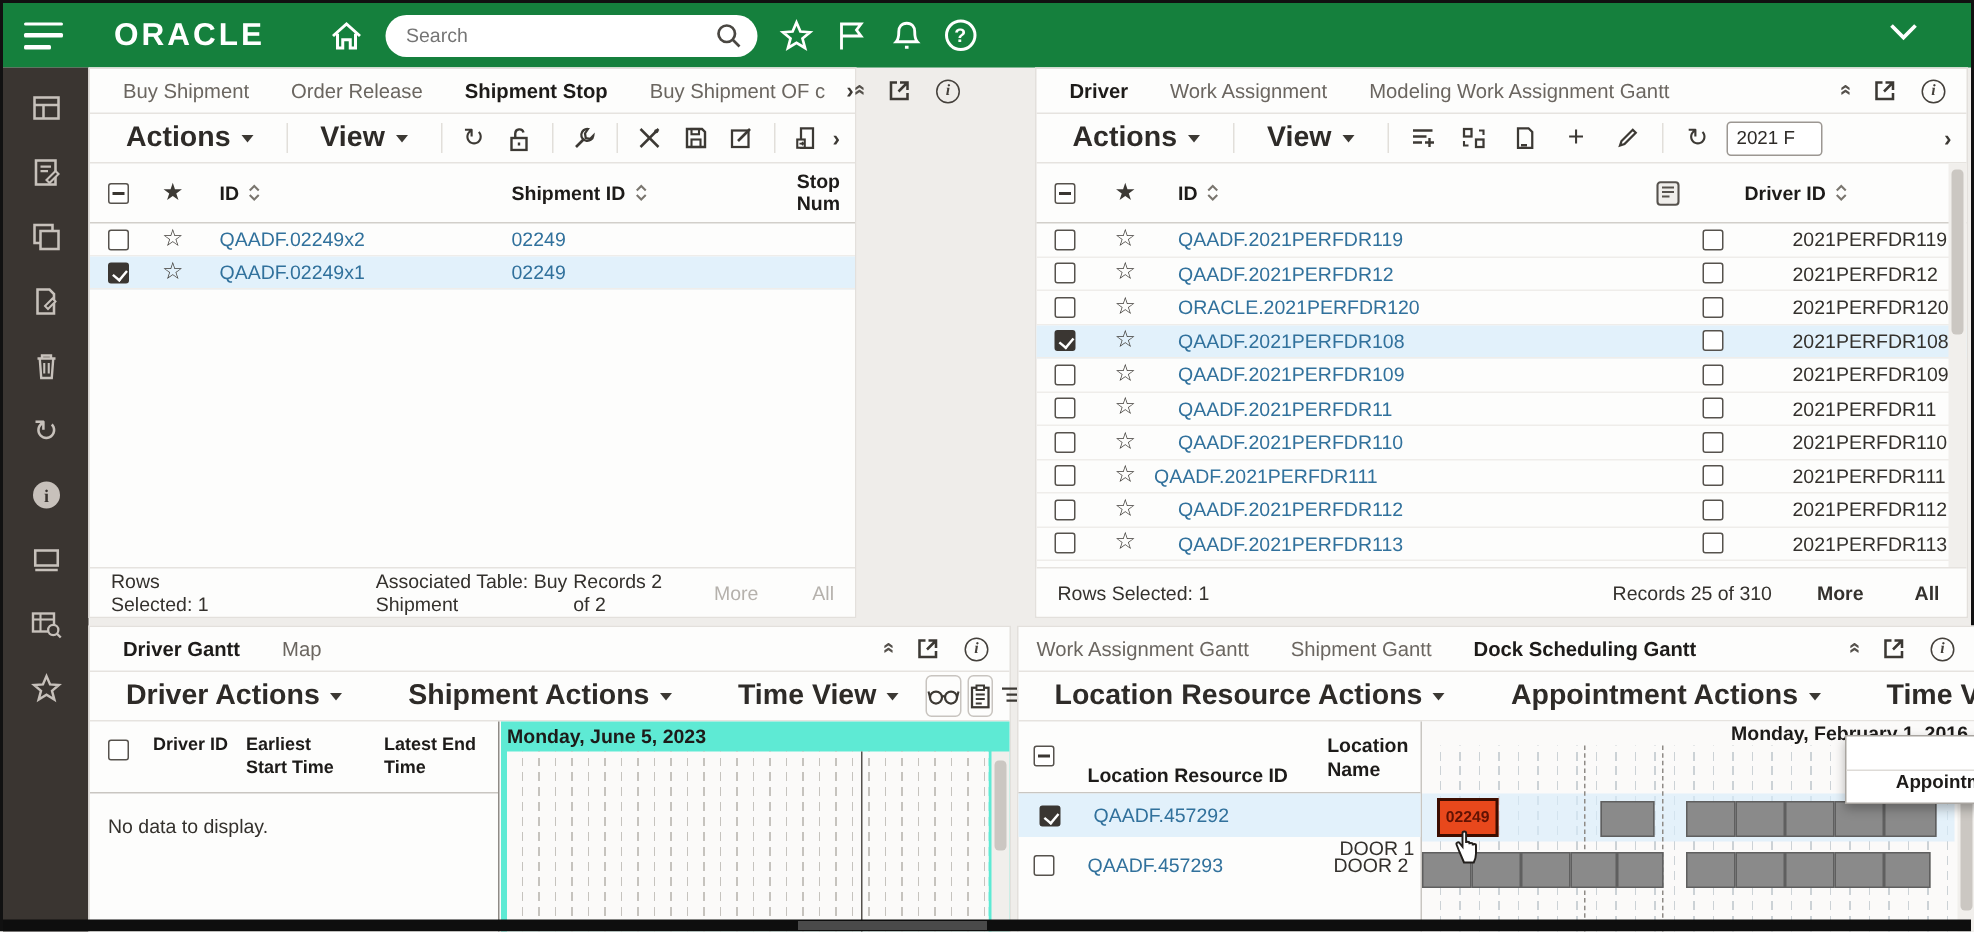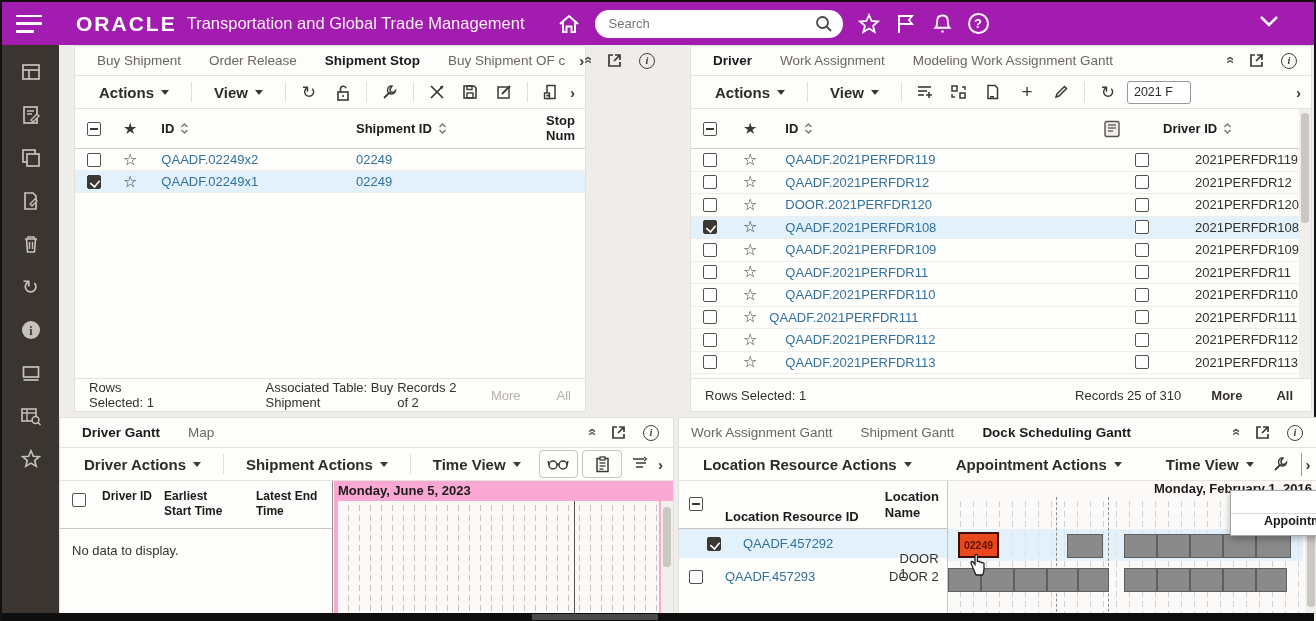--- a/index.html
+++ b/index.html
@@ -2,56 +2,56 @@
 <html><head>
 <meta charset="utf-8">
 <style>
   * { margin:0; padding:0; box-sizing:border-box; }
   html,body { width:1316px; height:621px; overflow:hidden; background:#fff;
     font-family:"Liberation Sans","DejaVu Sans",sans-serif; }
   #stage { position:relative; width:1316px; height:621px; background:#efedea;
     border:2px solid #111; border-bottom:none; }
 
   
-  #appbar { position:absolute; left:0; top:0; width:100%; height:43px; background:#a21caf;
+  #appbar { position:absolute; left:0; top:0; width:100%; height:43px; background:#15803d;
     display:flex; align-items:center; color:#fff; }
   #hamburger { width:26px; height:18px; margin:0 16px 0 14px; display:flex; flex-direction:column; justify-content:space-between; cursor:pointer; }
   #hamburger span { display:block; height:2.5px; background:#fff; border-radius:1px; }
   #hamburger span:nth-child(3){ width:70%; }
   .brand { font-size:21px; font-weight:bold; letter-spacing:2px; margin:0 10px 0 18px; }
   .apptitle { font-size:16.5px; font-weight:400; color:#f4efec; }
   .appbar-right { display:flex; align-items:center; margin-left:32px; gap:14px; }
   .searchpill { width:248px; height:28px; background:#fff; border-radius:14px; display:flex; align-items:center; padding:0 10px 0 14px; }
   .searchpill input { border:none; outline:none; flex:1; font-size:13px; color:#4a4742; font-family:inherit; background:transparent; }
   .icon-btn { display:flex; align-items:center; justify-content:center; cursor:pointer; }
   .help-circle { width:21px; height:21px; border:2px solid #fff; border-radius:50%; font-size:13px; font-weight:bold; display:flex; align-items:center; justify-content:center; }
   #appbar-collapse { position:absolute; right:34px; top:12px; }
 
   
   #sidebar { position:absolute; left:0; top:43px; width:57px; height:578px; background:#3a3531;
     display:flex; flex-direction:column; align-items:center; padding-top:16px; gap:21px; }
   .side-ic { width:22px; height:22px; display:flex; align-items:center; justify-content:center; cursor:pointer; }
 
   
   .panel { position:absolute; background:#fdfdfc; border:1px solid #e3e0dc; }
-  #p-topleft  { left:72px;  top:43px;  width:512px; height:367px; }
+  #p-topleft  { left:57px;  top:43px;  width:512px; height:367px; }
   #p-topright { left:688px; top:43px;  width:622px; height:367px; }
   #p-botleft  { left:57px;  top:415px; width:615px; height:206px; }
   #p-botright { left:676px; top:415px; width:640px; height:206px; }
 
   .tabbar { height:30px; display:flex; align-items:center; border-bottom:1px solid #e6e3df; padding:0 8px; }
   .tab { font-size:13.5px; color:#6b6660; margin:0 14px; white-space:nowrap; cursor:pointer; }
   .tab.active { color:#1d1b19; font-weight:bold; }
   .tabbar .right { margin-left:auto; display:flex; align-items:center; gap:17px; padding-right:6px; }
   .chev { font-size:15px; font-weight:bold; color:#3c3934; }
   .rotup { display:inline-block; transform:rotate(-90deg); font-size:14px; font-weight:bold; color:#55514c; letter-spacing:-2px; }
   .info-ic { width:16px; height:16px; border:1.6px solid #44403b; border-radius:50%; font-size:10.5px; font-style:italic; font-weight:bold; color:#44403b; display:flex; align-items:center; justify-content:center; font-family:"Liberation Serif",serif; }
 
   .toolbar { height:33px; display:flex; align-items:center; border-bottom:1px solid #e6e3df; padding:0 10px; gap:4px; }
-  .menubtn { display:flex; align-items:center; gap:7px; font-size:15px; font-weight:bold; color:#2e2b28; padding:0 14px; cursor:pointer; white-space:nowrap; }
+  .menubtn { display:flex; align-items:center; gap:7px; font-size:19px; font-weight:bold; color:#2e2b28; padding:0 14px; cursor:pointer; white-space:nowrap; }
   .caret { width:0; height:0; border-left:4.5px solid transparent; border-right:4.5px solid transparent; border-top:5px solid #3c3934; }
   .tsep { width:1px; height:20px; background:#e2dfda; margin:0 4px; }
   .tool-ic { width:30px; height:26px; display:flex; align-items:center; justify-content:center; cursor:pointer; color:#3c3934; }
   .tool-box { border:1px solid #c8c4bf; border-radius:4px; width:42px; height:28px; display:flex; align-items:center; justify-content:center; cursor:pointer; }
   .tool-input { border:1px solid #9c9792; border-radius:3px; height:23px; width:64px; font-size:12.5px; color:#2e2b28; padding:0 6px; font-family:inherit; }
 
   
   .thead { display:flex; align-items:center; border-bottom:1px solid #d2cfca; font-size:13px; font-weight:bold; color:#1d1b19; }
   .trow { display:flex; align-items:center; font-size:13px; color:#34312d; border-bottom:1px solid #efedea; }
   .trow.sel { background:#e2f1fb; }
@@ -101,21 +101,20 @@
 
 <div id="stage">
 
   <div id="appbar">
     <div id="hamburger">
         <span></span>
         <span></span>
         <span></span>
       </div>
     <div class="brand">ORACLE</div>
-    <div class="apptitle">Transportation and Global Trade Management</div>
     <div class="appbar-right">
       <span class="icon-btn">
         <svg width="24" height="22" viewBox="0 0 24 22">
             <path d="M3 11 L12 3 L21 11 M6 9.5 V19 H9.5 V13.5 H14.5 V19 H18 V9.5" fill="none" stroke="#fff" stroke-width="2"></path>
           </svg>
       </span>
       <div class="searchpill">
         <input type="text" placeholder="Search" style="">
         <span>
           <svg width="18" height="18" viewBox="0 0 18 18">
@@ -434,21 +433,21 @@
         <div class="trow" style="height: 22.5px; padding-left: 12px;">
           <span class="cb"></span>
           <span class="star" style="margin-left:26px;">☆</span>
           <span class="link" style="margin-left:28px;">QAADF.2021PERFDR12</span>
           <span class="cb" style="margin-left:auto;"></span>
           <span style="width:162px; padding-left:46px;">2021PERFDR12</span>
         </div>
         <div class="trow" style="height: 22.5px; padding-left: 12px;">
           <span class="cb"></span>
           <span class="star" style="margin-left:26px;">☆</span>
-          <span class="link" style="margin-left:28px;">DOOR.2021PERFDR120</span>
+          <span class="link" style="margin-left:28px;">ORACLE.2021PERFDR120</span>
           <span class="cb" style="margin-left:auto;"></span>
           <span style="width:162px; padding-left:46px;">2021PERFDR120</span>
         </div>
         <div class="trow sel" style="height: 22.5px; padding-left: 12px;">
           <span class="cb checked"></span>
           <span class="star" style="margin-left:26px;">☆</span>
           <span class="link" style="margin-left:28px;">QAADF.2021PERFDR108</span>
           <span class="cb" style="margin-left:auto;"></span>
           <span style="width:162px; padding-left:46px;">2021PERFDR108</span>
         </div>
@@ -566,21 +565,21 @@
     <div style="position:absolute; left:0; top:63px; width:273px; bottom:0; border-right:1px solid #8f8b86;">
       <div style="display:flex; align-items:flex-start; padding:8px 0 0 12px; height:48px; border-bottom:1px solid #c9c6c1; font-size:12px; font-weight:bold; color:#1d1b19; line-height:1.25;">
         <span class="cb" style="margin-top:4px;"></span>
         <span style="margin-left:16px; width:52px;">Driver ID</span>
         <span style="margin-left:10px; width:70px;">Earliest Start Time</span>
         <span style="margin-left:22px; width:64px;">Latest End Time</span>
       </div>
       <div style="padding:14px 0 0 12px; font-size:13px; color:#34312d;">No data to display.</div>
     </div>
 
-    <div style="position:absolute; left:274px; top:63px; right:0; bottom:0; background:#f9a8d4;">
+    <div style="position:absolute; left:274px; top:63px; right:0; bottom:0; background:#5eead4;">
       <span class="date-hdr" style="left:4px; top:2px;">Monday, June 5, 2023</span>
       <div class="gantt-grid" style="left:4px; top:20px; right:14px; bottom:0;"></div>
       <div class="vline-solid" style="left:240px; top:20px; bottom:0;"></div>
       <div class="scroll-v" style="right:0; top:20px; width:12px; bottom:0;">
           <span class="thumb" style="top:6px; height:60px;"></span>
         </div>
     </div>
   </div>
 
   <div id="p-botright" class="panel">
@@ -623,21 +622,21 @@
       <span style="width:14px; height:23px; border:1px solid #9c9792; border-right:none; border-radius:3px 0 0 3px; margin-left:8px;"></span>
       <span class="chev" style="margin-left:auto;">›</span>
     </div>
 
     <div style="position:absolute; left:0; top:63px; width:269px; bottom:0; border-right:1px solid #c9c6c1;">
       <div style="display:flex; align-items:flex-start; padding:8px 0 0 10px; height:48px; border-bottom:1px solid #c9c6c1; font-size:13px; font-weight:bold; color:#1d1b19; line-height:1.25;">
         <span class="cb partial" style="margin-top:8px;"></span>
         <span style="margin-left:22px; width:150px; margin-top:20px;">Location Resource ID</span>
         <span style="margin-left:14px; width:64px;">Location Name</span>
       </div>
-      <div class="trow sel" style="height:29px; padding-left:28px; border-bottom:none;">
+      <div class="trow sel" style="height:29px; padding-left:14px; border-bottom:none;">
         <span class="cb checked"></span>
         <span class="link" style="margin-left:22px; width:150px;">QAADF.457292</span>
         <span style="margin-left:14px;margin-top:44px;">DOOR 1</span>
       </div>
       <div class="trow" style="height:29px; padding-left:10px; border-bottom:none; margin-top:4px;">
         <span class="cb"></span>
         <span class="link" style="margin-left:22px; width:150px;">QAADF.457293</span>
         <span style="margin-left:14px;">DOOR 2</span>
       </div>
     </div>

